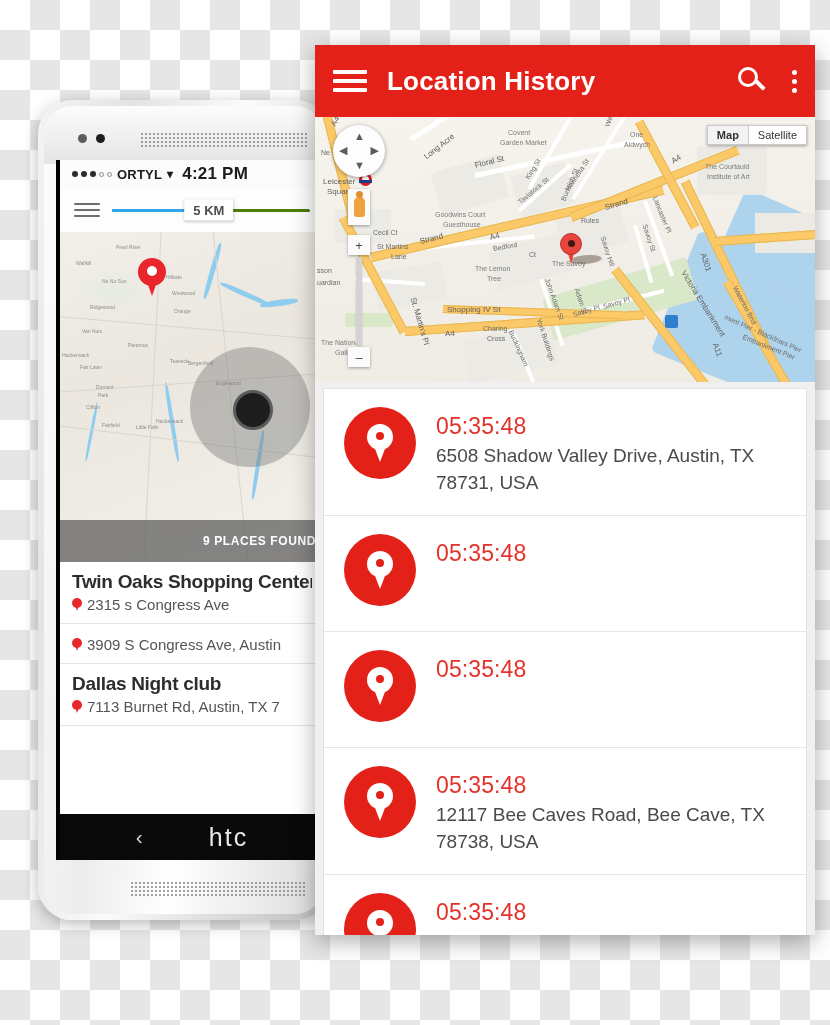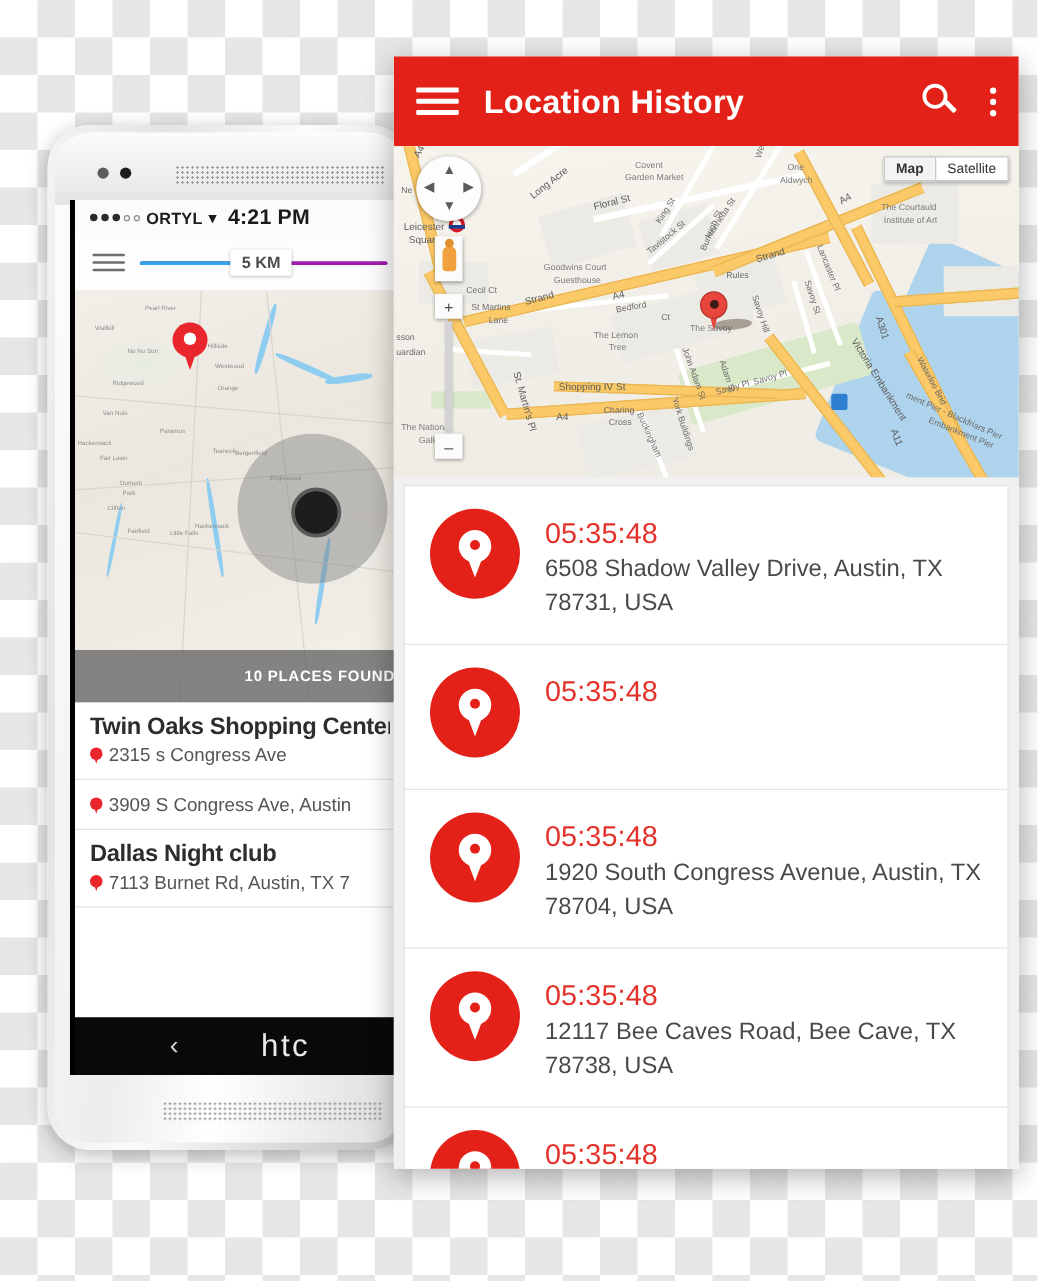--- a/index.html
+++ b/index.html
@@ -79,21 +79,21 @@
   .sig i { width:6px;height:6px;border-radius:50%;background:#2b2b2b;display:block; }
   .sig i.hollow { background:transparent; border:1px solid #8d8d8d; width:5px;height:5px; }
   .ph-carrier { font-size:13px; }
   .wifi-ic { margin-left:5px; font-size:12px; }
   .ph-time { margin-left:auto; margin-right: 64px; font-size:17px; }
 
   
   .ph-sliderbar { height: 44px; background:#fdfdfd; display:flex; align-items:center; padding:0 14px; position:relative; }
   .ph-burger { width:26px; }
   .ph-burger span { display:block; height:2px; background:#6d6d6d; margin:4px 0; border-radius:1px; }
-  .ph-track { flex:1; height:3px; background:#a21caf; margin-left:12px; position:relative; border-radius:2px; }
+  .ph-track { flex:1; height:3px; background:#4d7c0f; margin-left:12px; position:relative; border-radius:2px; }
   .ph-track .fill { position:absolute; left:0; top:0; height:3px; width:42%; background:#31a4ea; border-radius:2px; }
   .ph-pill {
     position:absolute; left:42%; top:50%; transform:translate(-22%,-50%);
     background:#fff; border-radius:2px; padding:3px 9px;
     font-size:13px; font-weight:bold; color:#4d4d4d;
     box-shadow:0 1px 3px rgba(0,0,0,.22);
     white-space: nowrap;
   }
 
   
@@ -379,21 +379,21 @@
               <div class="ph-lbl" style="left: 96px; top: 186px;">Hackensack</div>
             </div>
 
           <div class="ph-pin">
             <div class="tip"></div>
               <div class="head"></div>
           </div>
           <div class="ph-radius"></div>
 
           <div class="ph-foundbar">
-            <span>10 PLACES FOUND</span>
+            <span>9 PLACES FOUND</span>
           </div>
         </div>
 
         <div class="ph-list" id="ph-places">
             <div class="ph-item">
               <div class="nm">Twin Oaks Shopping Center</div>
               <div class="ad">
                 <span class="minipin"></span>
                 <span>2315 s Congress Ave</span>
               </div>
@@ -605,21 +605,20 @@
           </div>
           <div class="loc-item">
             <div class="loc-icon">
               <div class="glyph">
                 <div class="point"></div>
                 <div class="bulb"></div>
               </div>
             </div>
             <div class="loc-text">
               <div class="loc-time">05:35:48</div>
-              <div class="loc-addr">1920 South Congress Avenue, Austin, TX 78704, USA</div>
             </div>
           </div>
           <div class="loc-item">
             <div class="loc-icon">
               <div class="glyph">
                 <div class="point"></div>
                 <div class="bulb"></div>
               </div>
             </div>
             <div class="loc-text">

